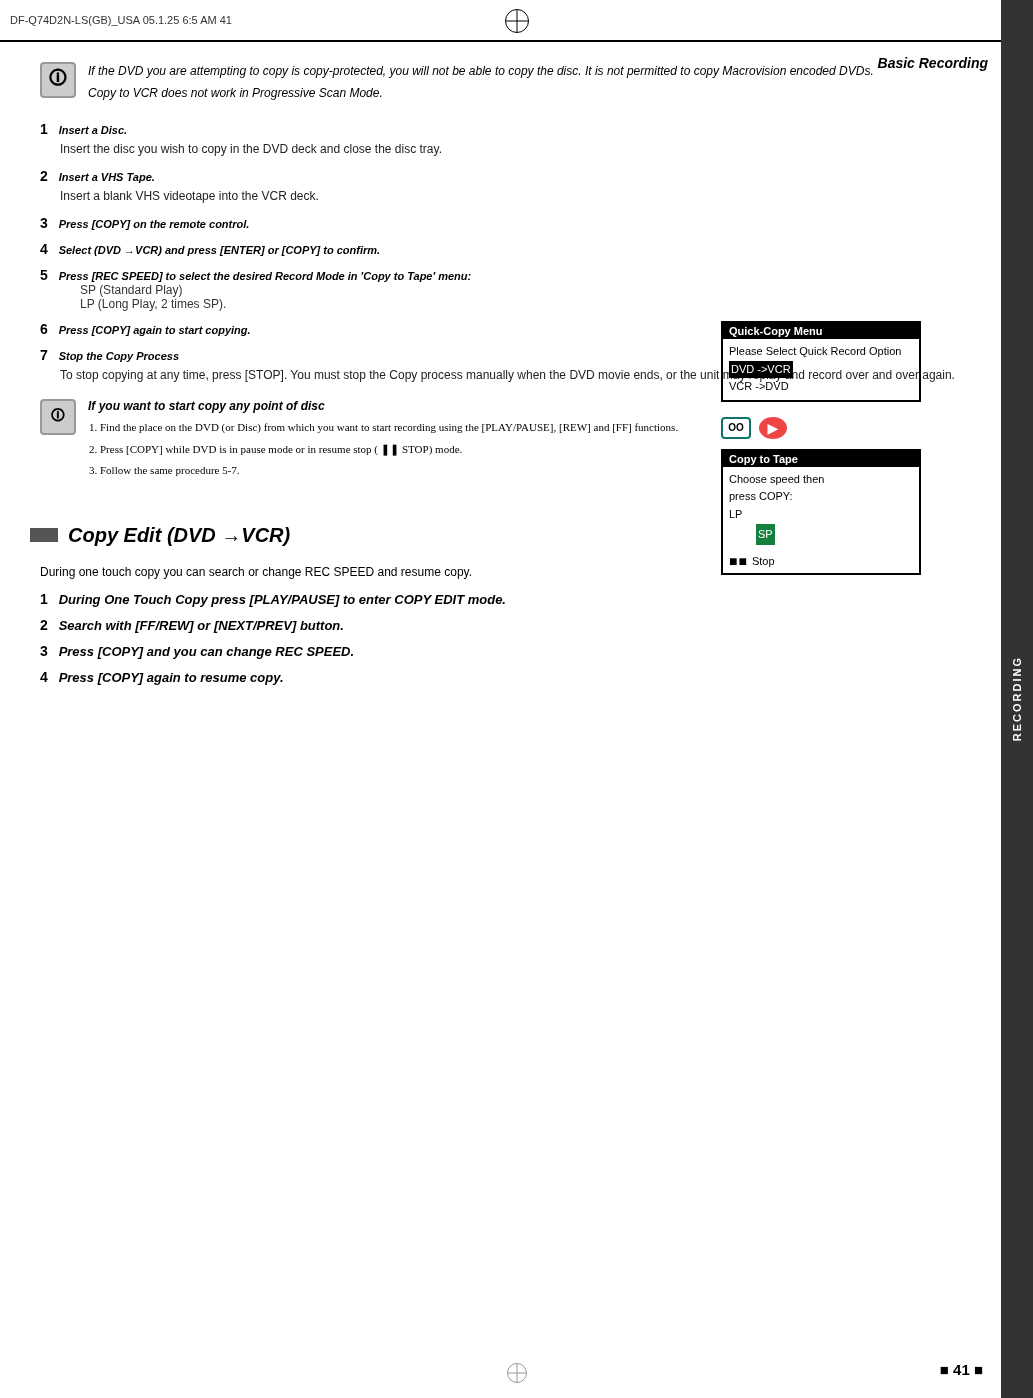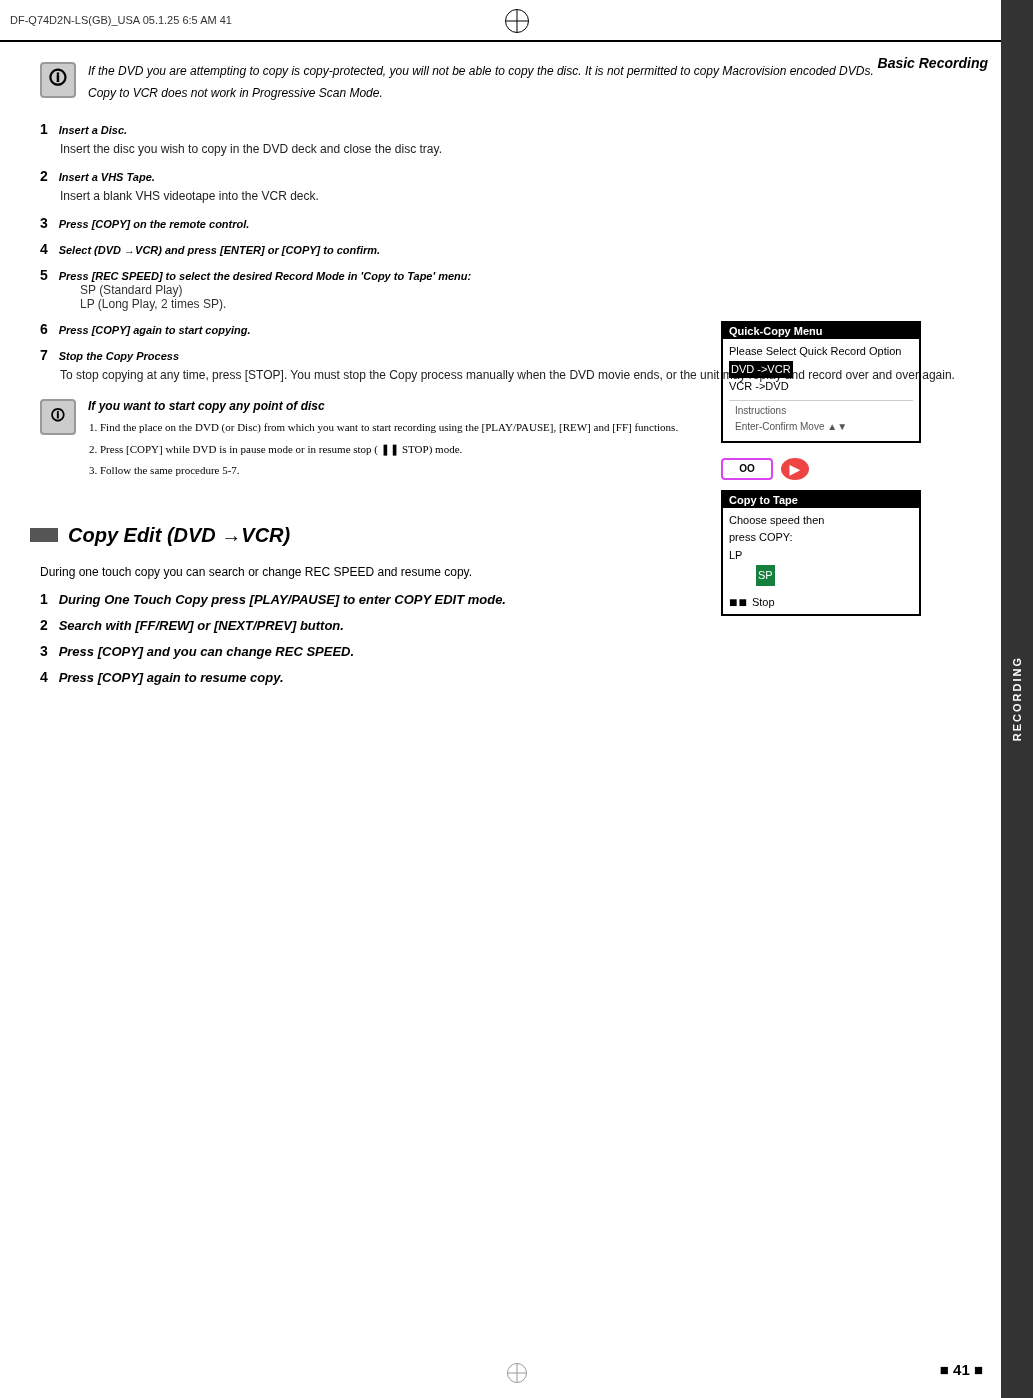--- a/index.html
+++ b/index.html
@@ -222,23 +222,23 @@
     }
 
     
     .icons-row {
       display: flex;
       gap: 8px;
       margin-bottom: 10px;
       align-items: center;
     }
     .icon-circle {
-      width: 52px;
+      width: 30px;
       height: 22px;
-      border: 2px solid #d946ef;
+      border: 2px solid #0f766e;
       border-radius: 4px;
       display: flex;
       align-items: center;
       justify-content: center;
       font-size: 10px;
       font-weight: bold;
     }
     .icon-play {
       width: 28px;
       height: 22px;
@@ -405,24 +405,20 @@
     <div class="float-right-group">
 
       <div class="quick-copy-box">
         <div class="quick-copy-title">Quick-Copy Menu</div>
         <div class="quick-copy-body">
           <div>Please Select Quick Record Option</div>
           <div>
             <span class="dvd-vcr-selected">DVD -&gt;VCR</span>
           </div>
           <div>VCR -&gt;DVD</div>
-          <div class="quick-copy-hint">
-            <div>Instructions</div>
-            <div>Enter-Confirm  Move ▲▼</div>
-          </div>
         </div>
       </div>
 
       <div class="icons-row">
         <div class="icon-circle">OO</div>
         <div class="icon-play">▶</div>
       </div>
 
       <div class="copy-tape-box">
         <div class="copy-tape-title">Copy to Tape</div>

